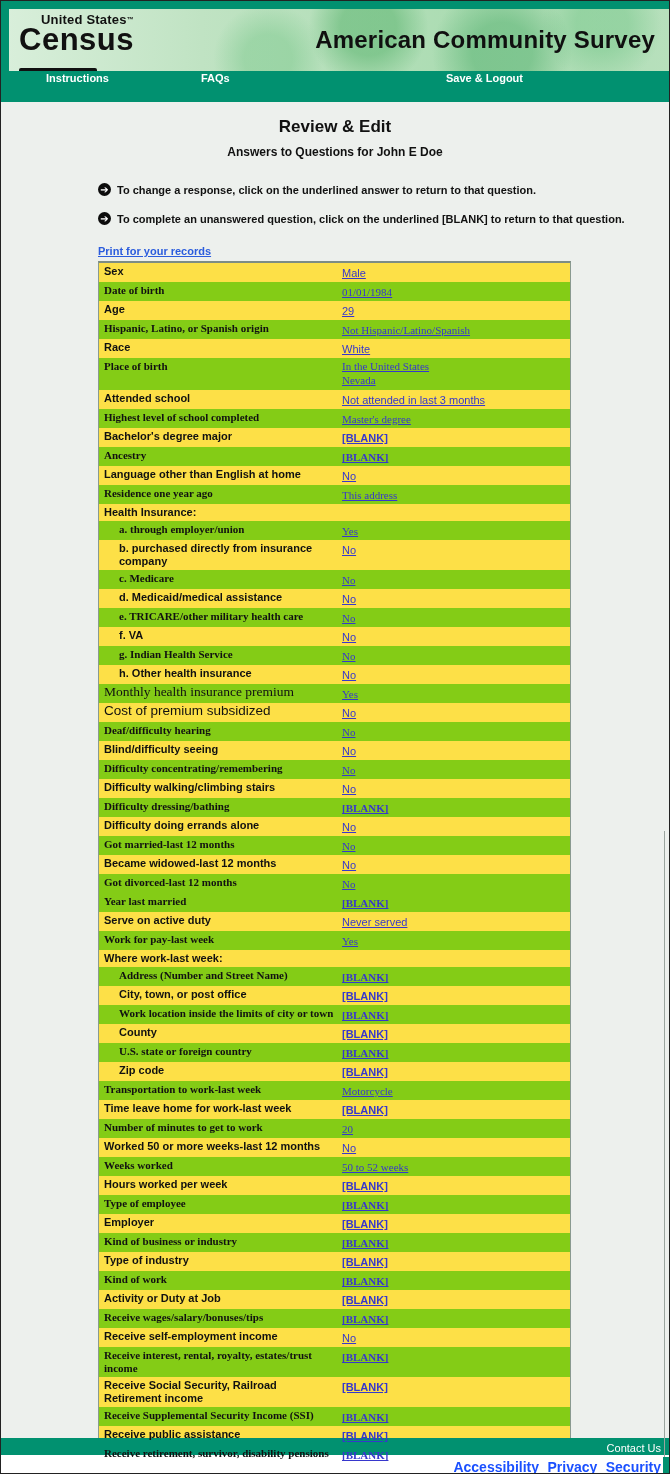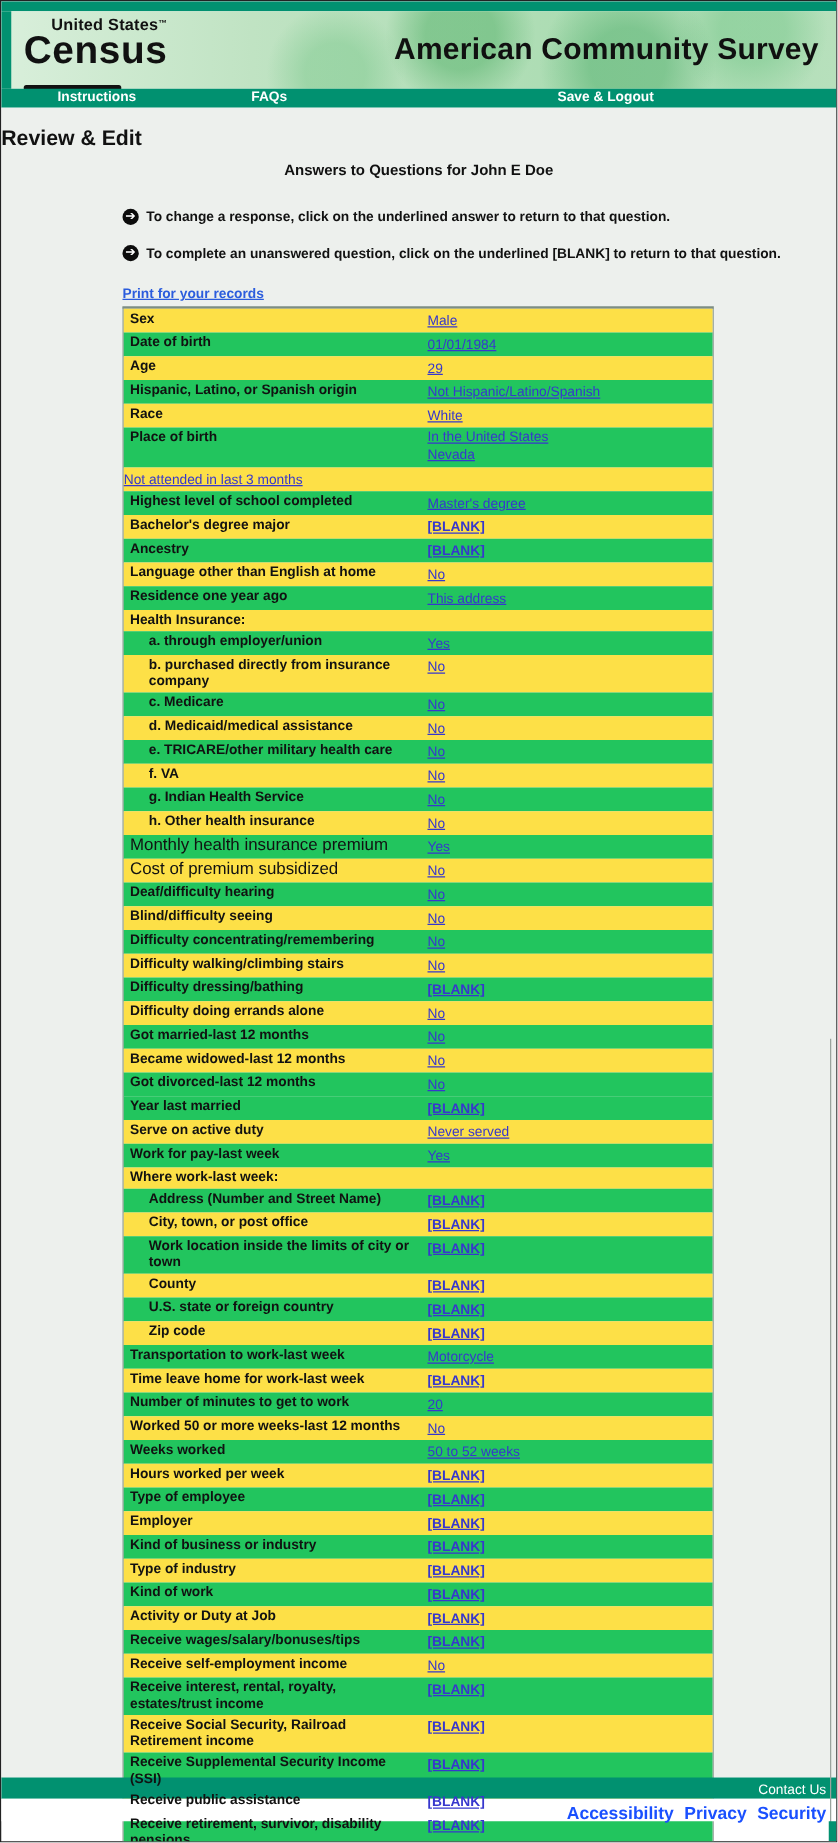--- a/index.html
+++ b/index.html
@@ -25,46 +25,46 @@
   .census-top { font-size:13px; font-weight:bold; letter-spacing:0.2px; padding-left:22px; line-height:13px; }
   .census-tm { font-size:7px; vertical-align:top; }
   .census-main { font-size:31px; font-weight:bold; line-height:28px; letter-spacing:0.5px; }
   .census-bar-row { display:flex; align-items:center; margin-top:1px; }
   .census-bar { width:78px; height:5px; background:#111; border-radius:2px; }
   .census-bureau { font-size:11px; font-weight:bold; margin-left:3px; line-height:11px;margin-top:20px; }
   .acs-title {
     position:absolute; right:14px; top:17px;
     font-size:24px; font-weight:bold; color:#101010; letter-spacing:0.2px;
   }
-  .navbar { position:relative; height:15px; background:#019170; }
+  .navbar { position:relative; height:31px; background:#019170; }
   .nav-item {
     position:absolute; top:1px; color:#fff; font-size:11px; font-weight:bold;
     text-decoration:none; cursor:pointer; line-height:13px;
   }
   .nav-instructions { left:45px; }
   .nav-faqs { left:200px; }
   .nav-logout { left:445px; }
   
   .content { background:#edf0ed; height:1336px; padding-top:15px; }
-  .page-title { font-size:17px; font-weight:bold; color:#111; }
+  .page-title { text-align:center; font-size:17px; font-weight:bold; color:#111; }
   .page-subtitle { text-align:center; font-size:12px; font-weight:bold; color:#111; margin-top:8px; }
   .instructions { margin:24px 0 0 97px; }
   .instruction-line { display:flex; align-items:flex-start; margin-bottom:15px; }
   .bullet-arrow {
     flex:0 0 13px; width:13px; height:13px; border-radius:50%; background:#0c0c0c;
     color:#fff; font-size:10px; line-height:13px; text-align:center; margin-right:6px;
   }
   .instruction-text { font-size:11px; font-weight:bold; color:#111; line-height:13px; padding-top:1px; }
   .print-row { width:473px; margin:4px 0 2px 97px; text-align:left; }
   .print-link { color:#2b5cdd; font-size:11px; font-weight:bold; text-decoration:underline; cursor:pointer; }
   
   .review-table { width:473px; margin-left:97px; border:1px solid #8a9a90; border-top:2px solid #7d8d84; }
   .row { display:flex; }
   .row-a { background:#fde047; }
-  .row-b { background:#22c55e; }
+  .row-b { background:#84cc16;font-family:Liberation Serif, serif; }
   .cell-label {
     flex:0 0 243px; font-size:11px; font-weight:bold; color:#111;
     padding:2px 6px 2px 5px; line-height:13px;
   }
   .row.indent .cell-label { padding-left:20px; }
   .row.plain .cell-label { font-weight:normal; font-size:13.5px; line-height:14px; padding-top:1px; padding-bottom:1px; }
   .cell-answer { flex:1; padding:2px 4px 2px 0; line-height:13px; }
   .answer-link {
     display:inline-block; color:#3737cd; font-size:11px; text-decoration:underline; cursor:pointer;
   }
@@ -149,20 +149,21 @@
           <div class="cell-answer"><a class="answer-link">White</a></div>
         </div>
         <div class="row row-b">
           <div class="cell-label">Place of birth</div>
           <div class="cell-answer multi">
             <a class="answer-link">In the United States</a>
             <a class="answer-link">Nevada</a>
           </div>
         </div>
         <div class="row row-a">
+          <div class="cell-label">Attended school</div>
           <div class="cell-answer"><a class="answer-link">Not attended in last 3 months</a></div>
         </div>
         <div class="row row-b">
           <div class="cell-label">Highest level of school completed</div>
           <div class="cell-answer"><a class="answer-link">Master's degree</a></div>
         </div>
         <div class="row row-a">
           <div class="cell-label">Bachelor's degree major</div>
           <div class="cell-answer"><a class="answer-link blank">[BLANK]</a></div>
         </div>

